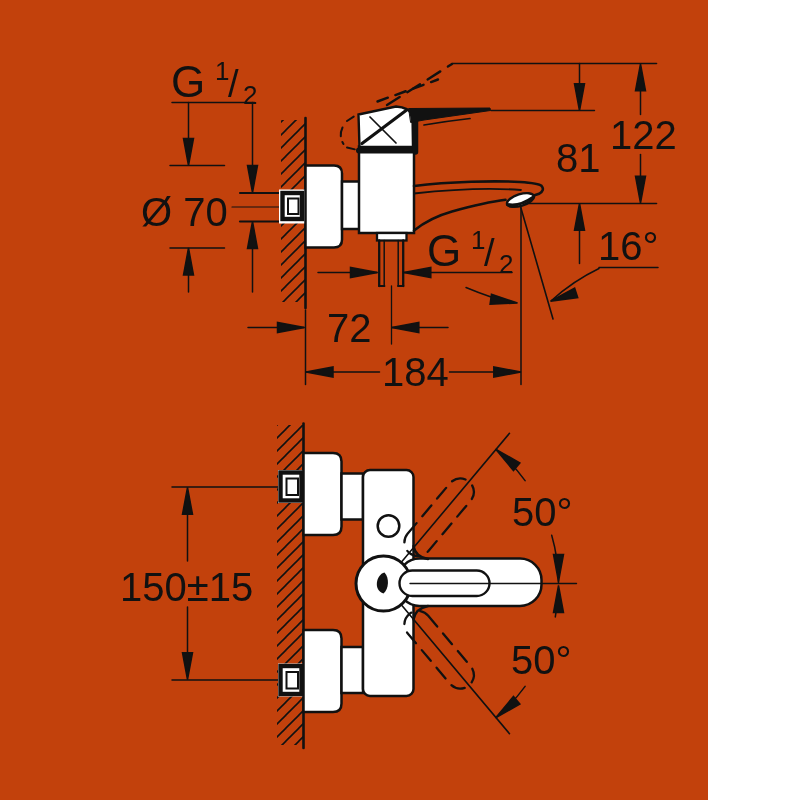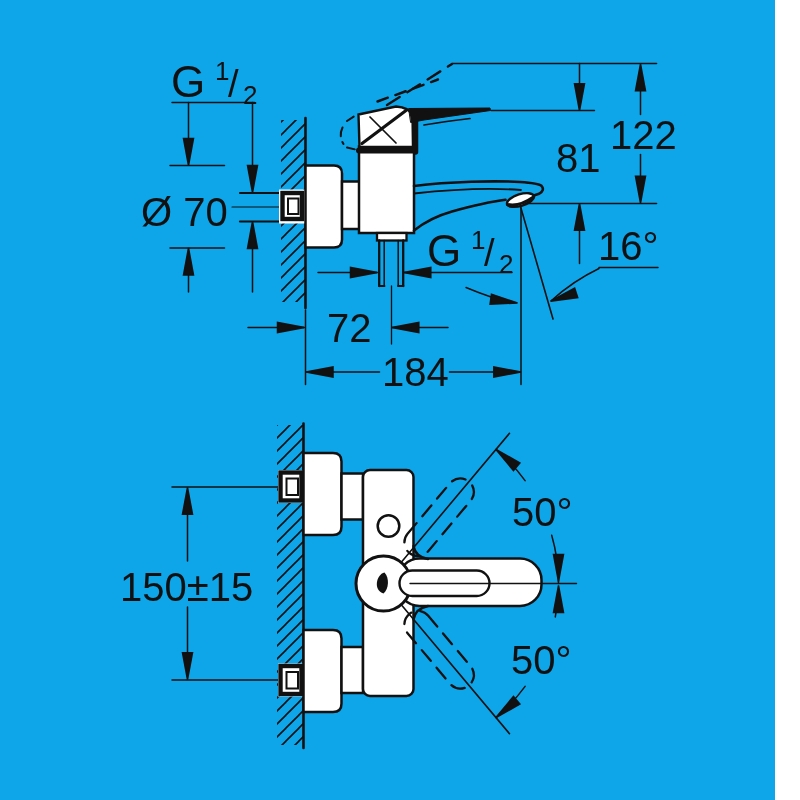--- a/index.html
+++ b/index.html
@@ -1,16 +1,16 @@
 <!DOCTYPE html>
 <html><head>
 <meta charset="utf-8">
 <style>
   html,body{margin:0;padding:0;background:#ffffff;}
-  .stage{width:775px;height:800px;background:#0ea5e9;position:relative;overflow:hidden;}
+  .stage{width:708px;height:800px;background:#c2410c;position:relative;overflow:hidden;}
   svg{display:block;}
   text{font-family:"Liberation Sans","DejaVu Sans",sans-serif;fill:#111;}
   .dim{font-size:40px;}
   .dimG{font-size:44px;}
   .frac{font-size:26px;}
   .slash{font-size:38px;}
 </style>
 </head>
 <body>
 

